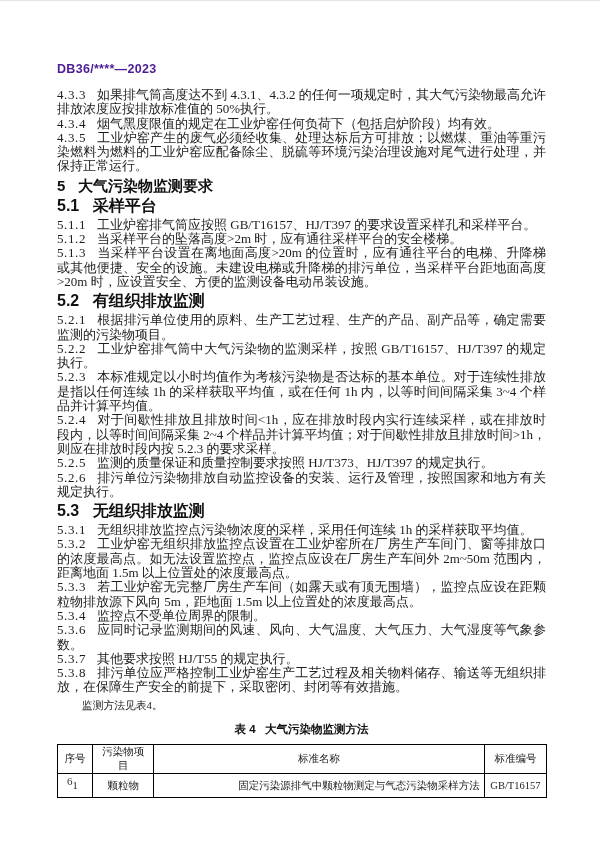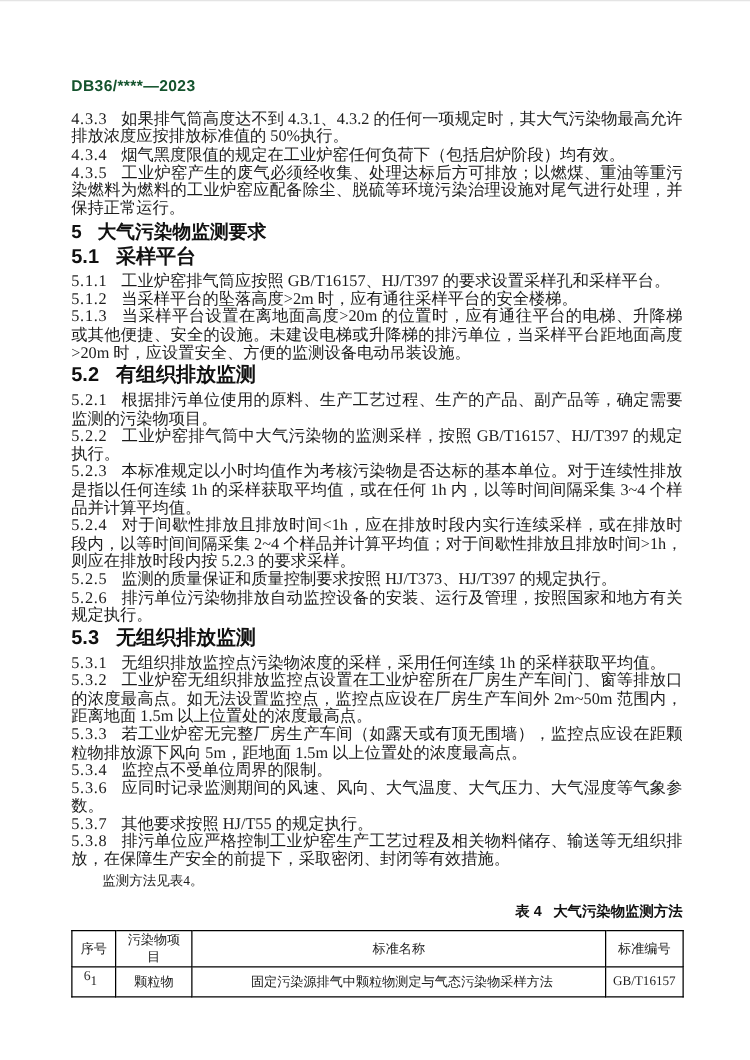--- a/index.html
+++ b/index.html
@@ -18,21 +18,21 @@
   .content {
     position: absolute; left: 57px; top: 62px; width: 489px;
   }
   .doc-header {
     font-family: "Liberation Sans", "DejaVu Sans", sans-serif;
     font-weight: 600;
     font-size: 12.5px;
     letter-spacing: 0.3px;
     line-height: 14px;
     margin: 0 0 12px 0;
-    color: #14532d;
+    color: #4c1d95;
   }
   .clause {
     margin: 0;
     font-size: 13px;
     line-height: 14.3px;
     text-align: justify;
   }
   .cnum { margin-right: 0.85em; letter-spacing: 0.6px; white-space: nowrap; }
   .h-main, .h-sub {
     font-family: "Liberation Sans", "DejaVu Sans", sans-serif;
@@ -43,21 +43,21 @@
   .h-main { font-size: 15px; margin: 5px 0 6px; }
   .h-sub  { font-size: 16px;   margin: 5px 0 5px; }
   .hnum { margin-right: 0.85em; white-space: nowrap; }
   .note {
     font-size: 10.8px;
     line-height: 14.5px;
     margin: 3px 0 0 0;
     text-indent: 2.3em;
   }
   .tcaption {
-    text-align: right;
+    text-align: center;
     font-family: "Liberation Sans", "DejaVu Sans", sans-serif;
     font-weight: bold;
     font-size: 11.5px;
     margin: 10px 0 7px;
     color: #111;
   }
   .tcap-num { margin-right: 0.8em; }
   table.t4 {
     width: 490px;
     margin: 0 auto;
@@ -70,21 +70,21 @@
   }
   .t4 th, .t4 td {
     border: 1px solid #000;
     height: 23px;
     font-weight: normal;
     text-align: center;
     vertical-align: middle;
     padding: 0 4px;
     overflow: hidden;
   }
-  .t4 td.name-cell { text-align: center; padding-left: 9px; }
+  .t4 td.name-cell { text-align: right; padding-left: 9px; }
   .col-idx  { width: 35px; }
   .col-pol  { width: 61px; }
   .col-name { width: 330px; }
   .col-code { width: 62px; }
   .page-footer {
     position: absolute; left: 67px; top: 775px;
     font-size: 11px;
     color: #333;
   }
 </style>

